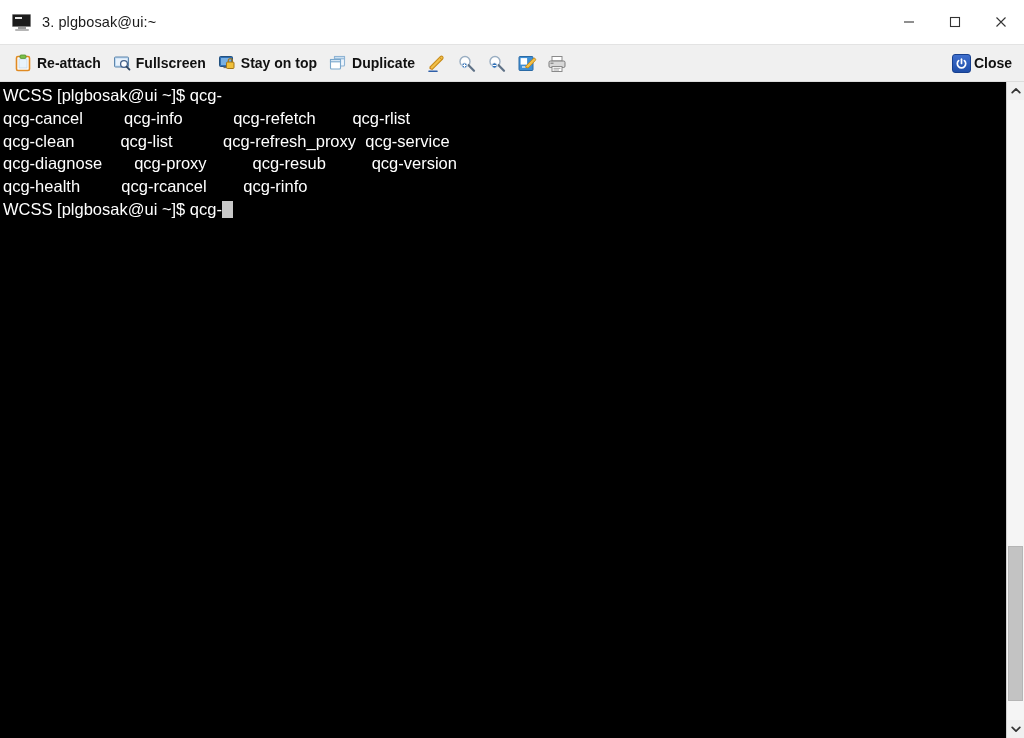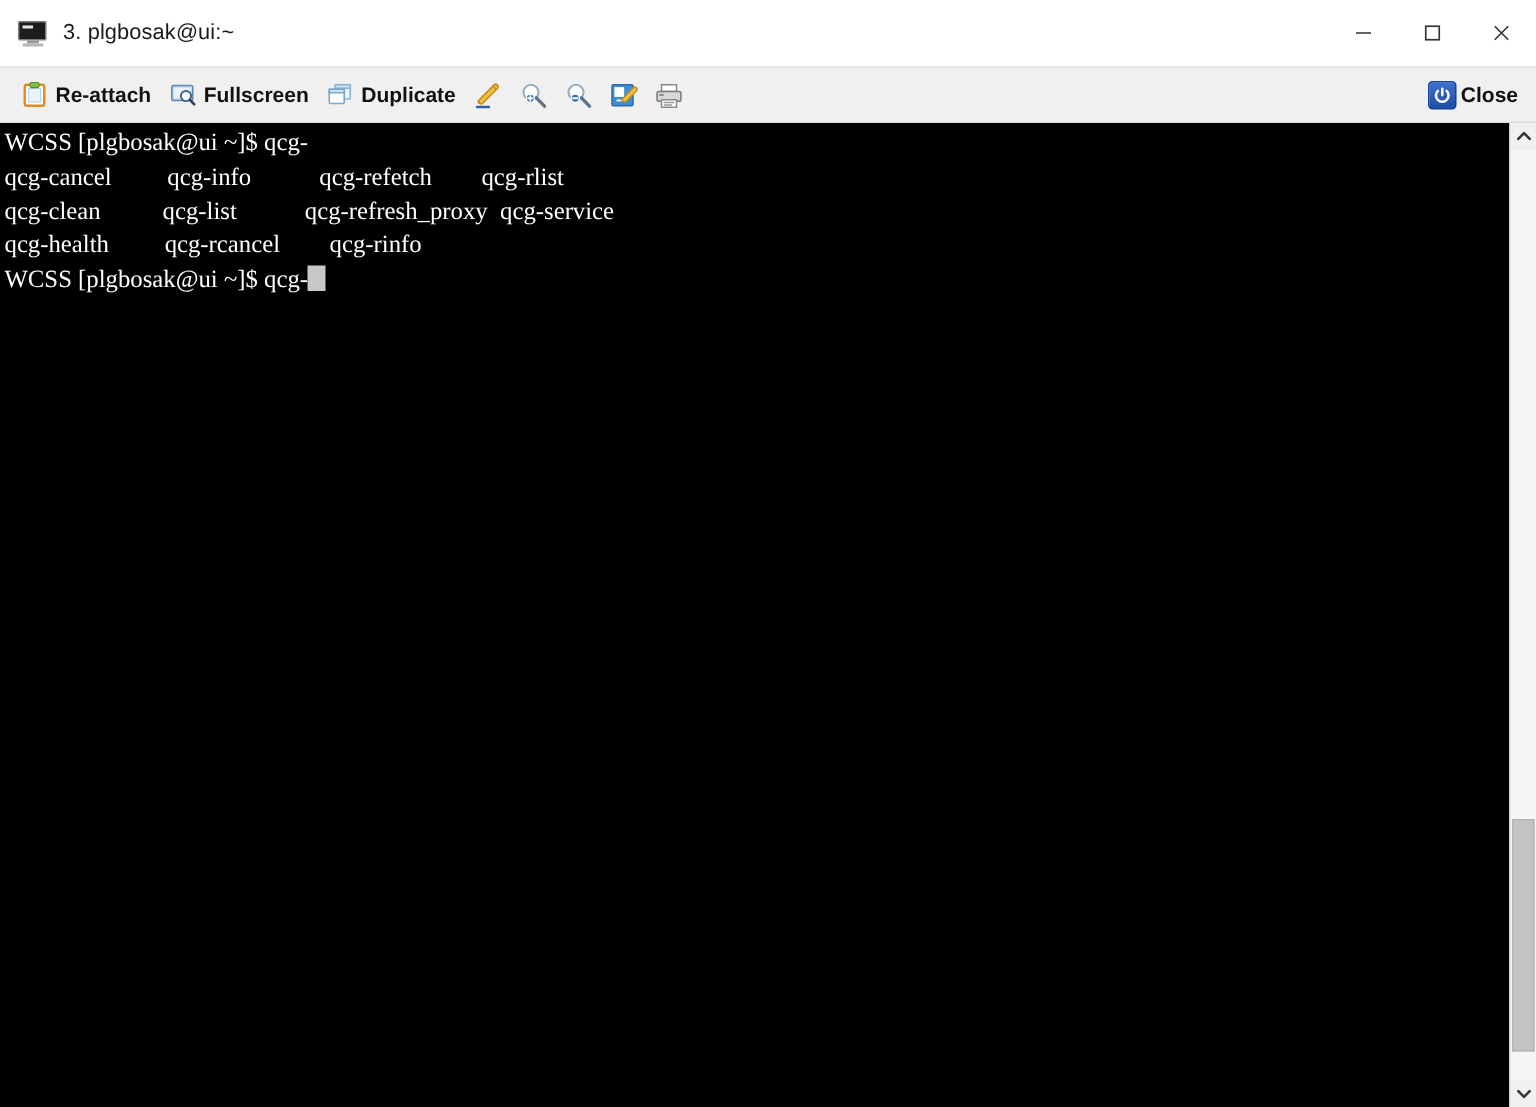--- a/index.html
+++ b/index.html
@@ -169,21 +169,21 @@
   }
   .terminal {
     flex: 1 1 auto;
     background: #000000;
     overflow: hidden;
     position: relative;
     padding: 2px 0 0 2px;
     box-sizing: border-box;
   }
   .term-line {
-    font-family: Liberation Serif, serif;
+    font-family: Liberation Sans, sans-serif;
     font-size: 16.5px;
     line-height: 22.8px;
     color: #ffffff;
     white-space: pre;
     letter-spacing: 0px;
     height: 22.8px;
   }
   .cursor {
     display: inline-block;
     width: 11.4px;
@@ -282,20 +282,32 @@
         <svg width="18" height="18" viewBox="0 0 18 18">
           <rect x="1.5" y="3" width="14" height="10" rx="1" fill="#bcd9f2" stroke="#5f86ac" stroke-width="1"></rect>
           <rect x="3" y="4.5" width="11" height="7" fill="#e9f2fb"></rect>
           <circle cx="11" cy="10" r="3.4" fill="#ffffff" fill-opacity="0.85" stroke="#44618a" stroke-width="1.3"></circle>
           <path d="M13.6 12.6 L16.5 15.6" stroke="#2e4460" stroke-width="1.8" stroke-linecap="round"></path>
         </svg>
       </span>
       <span class="tb-label">Fullscreen</span>
     </div>
 
+    <div class="tb-item">
+      <span class="tb-icon">
+        <svg width="18" height="18" viewBox="0 0 18 18">
+          <rect x="1.5" y="2.5" width="13" height="10" rx="1" fill="#2f6fb5" stroke="#23517f" stroke-width="1"></rect>
+          <rect x="3" y="4" width="10" height="7" fill="#79b0e2"></rect>
+          <rect x="5.5" y="12.5" width="5" height="1.6" fill="#6b6b6b"></rect>
+          <rect x="8.5" y="8" width="7.5" height="6.5" rx="1" fill="#f0c03a" stroke="#a3761a" stroke-width="1"></rect>
+          <path d="M10.3 8.2 v-1.6 a2 2 0 0 1 4 0 v1.6" fill="none" stroke="#a3761a" stroke-width="1.2"></path>
+        </svg>
+      </span>
+      <span class="tb-label">Stay on top</span>
+    </div>
 
     <div class="tb-item">
       <span class="tb-icon">
         <svg width="18" height="18" viewBox="0 0 18 18">
           <rect x="5.5" y="2.5" width="10" height="9.5" rx="1" fill="#eef5fc" stroke="#8fb4d4" stroke-width="1.1"></rect>
           <rect x="5.5" y="2.5" width="10" height="2.3" fill="#cfe2f3" stroke="#8fb4d4" stroke-width="1.1"></rect>
           <rect x="1.5" y="5.5" width="10" height="9.5" rx="1" fill="#ffffff" stroke="#7aa7cc" stroke-width="1.1"></rect>
           <rect x="1.5" y="5.5" width="10" height="2.3" fill="#dbe9f6" stroke="#7aa7cc" stroke-width="1.1"></rect>
         </svg>
       </span>
@@ -370,20 +382,21 @@
       <span class="tb-label">Close</span>
     </div>
   </div>
 
   <div class="terminal-wrap">
 
     <div class="terminal">
       <div class="term-line">WCSS [plgbosak@ui ~]$ qcg-</div>
       <div class="term-line">qcg-cancel         qcg-info           qcg-refetch        qcg-rlist</div>
       <div class="term-line">qcg-clean          qcg-list           qcg-refresh_proxy  qcg-service</div>
+      <div class="term-line">qcg-diagnose       qcg-proxy          qcg-resub          qcg-version</div>
       <div class="term-line">qcg-health         qcg-rcancel        qcg-rinfo</div>
       <div class="term-line"><span>WCSS [plgbosak@ui ~]$ qcg-</span><span class="cursor"></span></div>
     </div>
 
     <div class="scrollbar">
       <div class="sb-arrow up">
         <svg width="10" height="8" viewBox="0 0 10 8">
             <path d="M1.2 5.6 L5 1.8 L8.8 5.6" fill="none" stroke="#333" stroke-width="1.7" stroke-linecap="round" stroke-linejoin="round"></path>
           </svg>
       </div>

